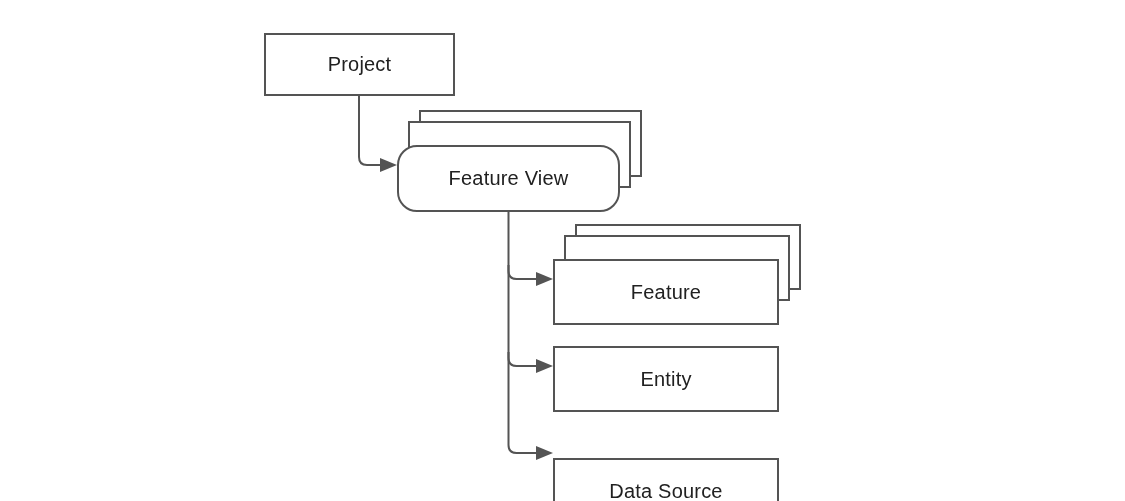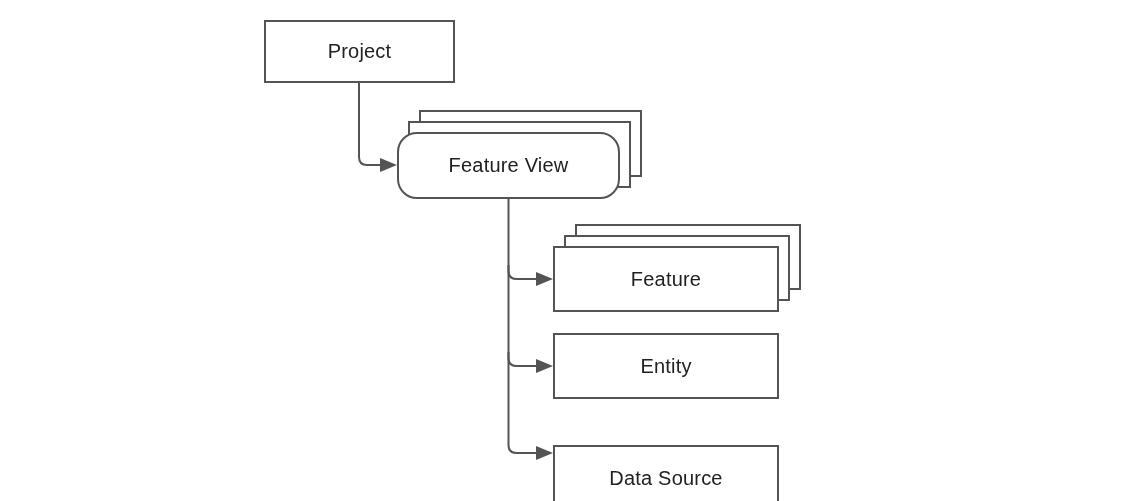--- a/index.html
+++ b/index.html
@@ -29,20 +29,21 @@
     background: #ffffff;
     border: 2px solid #545454;
   }
   .node {
     display: flex;
     align-items: center;
     justify-content: center;
     font-size: 20px;
     color: #212121;
     letter-spacing: 0.2px;
+    margin-top: 13px;
   }
   
   .node-project { left: 264px; top: 20px; width: 191px; height: 63px; z-index: 10; }
 
   
   .fv-layer3 { left: 419px; top: 110px; width: 223px; height: 67px; z-index: 4; }
   .fv-layer2 { left: 408px; top: 121px; width: 223px; height: 67px; z-index: 5; }
   .node-feature-view { left: 397px; top: 132px; width: 223px; height: 67px; z-index: 10; border-radius: 20px; }
 
   

